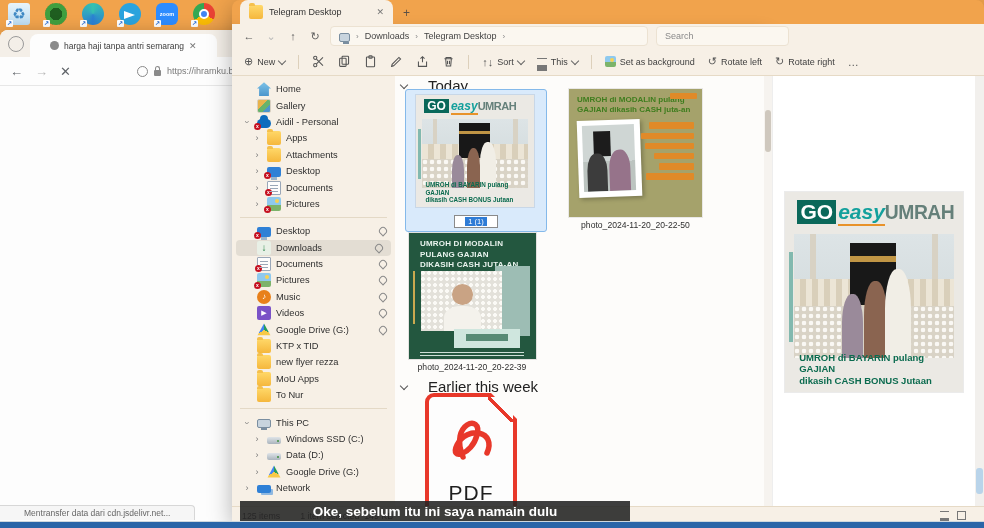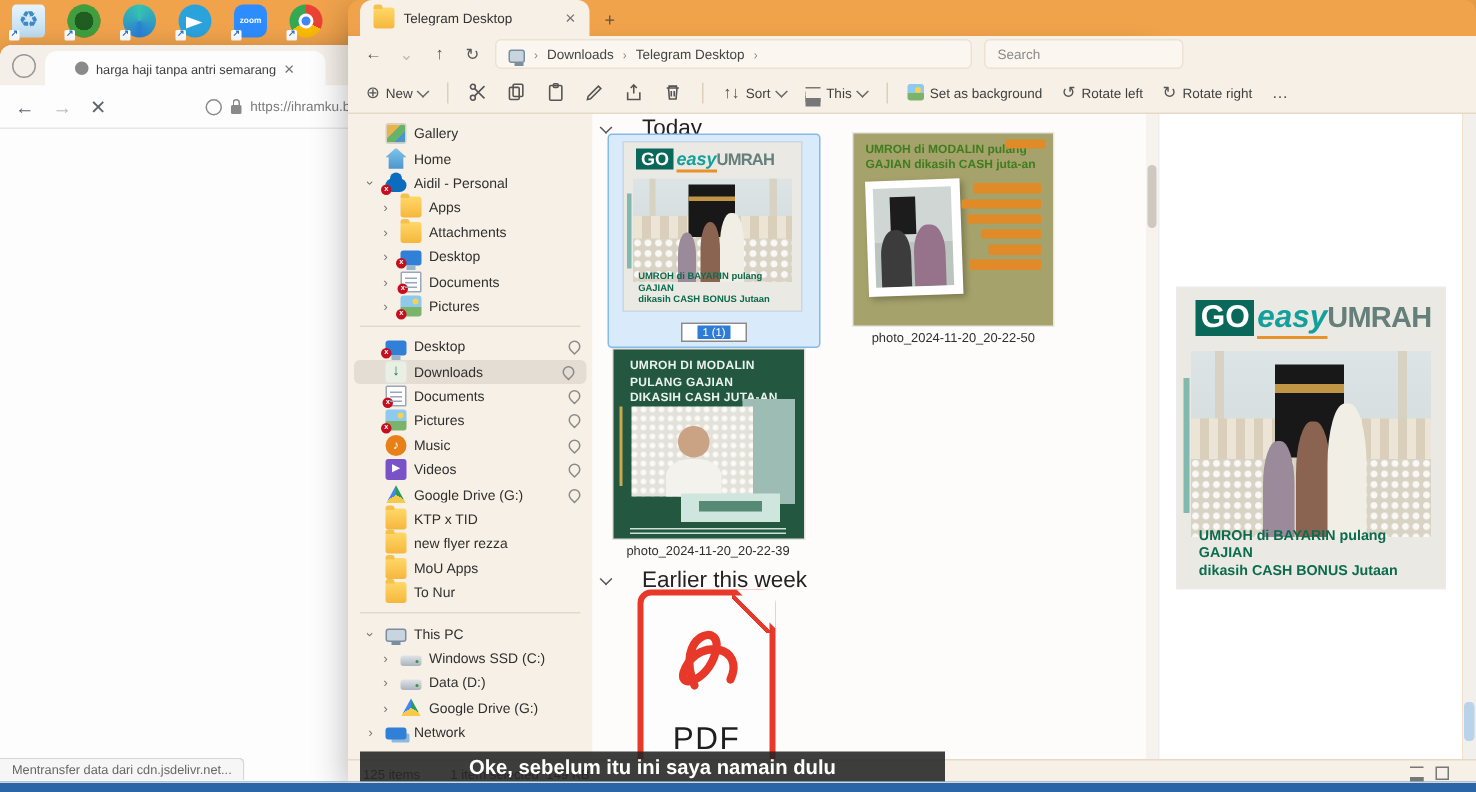--- a/index.html
+++ b/index.html
@@ -32,21 +32,21 @@
   .b-tab .lbl{white-space:nowrap;overflow:hidden;text-overflow:ellipsis;}
   .b-x{color:#777;font-size:9px;flex:none;}
   .b-toolbar{height:28px;background:#fdfdfd;border-bottom:1px solid #e7e7e7;display:flex;align-items:center;padding:0 10px;gap:12px;}
   .b-nav{color:#5f6368;font-size:13px;}
   .b-nav.dis{color:#b9b9b9;}
   .b-url{display:flex;align-items:center;gap:6px;margin-left:54px;font-size:9px;color:#7a7a7a;}
   .b-ring{width:9px;height:9px;border:1.3px solid #8a8a8a;border-radius:50%;}
   .b-lock{width:7px;height:6px;background:#8a8a8a;border-radius:1px;position:relative;margin-top:3px;}
   .b-lock::before{content:'';position:absolute;left:1px;top:-4px;width:5px;height:4px;border:1.2px solid #8a8a8a;border-bottom:none;border-radius:3px 3px 0 0;box-sizing:border-box;}
   .b-status{position:absolute;left:0;bottom:2px;background:#f6f6f6;border:1px solid #d7d7d7;border-left:none;border-bottom:none;
-            border-radius:0 4px 0 0;font-size:8.5px;color:#666;padding:2px 8px;}
+            border-radius:0 4px 0 0;font-size:8.5px;color:#666;padding:2px 24px;}
 
   
   .explorer{position:absolute;left:232px;top:0;width:752px;height:522px;z-index:3;
             box-shadow:0 6px 24px rgba(0,0,0,.3);border-radius:8px 8px 0 0;}
   .e-tabbar{height:24px;display:flex;align-items:flex-end;padding-left:8px;gap:4px;}
   .e-tab{height:24px;background:#f7f0e6;border-radius:8px 8px 0 0;display:flex;align-items:center;gap:6px;
          padding:0 9px;font-size:9px;color:#333;width:135px;}
   .e-newtab{color:#5c5045;font-size:12px;margin-bottom:4px;padding:0 6px;}
   .e-addr{height:24px;background:#f7f0e6;display:flex;align-items:center;gap:8px;padding:0 10px;}
   .e-nav{color:#5a5a5a;font-size:11px;width:14px;text-align:center;}
@@ -332,27 +332,27 @@
       <div class="tb-btn">
         <span class="glyph">…</span>
       </div>
     </div>
 
     <div class="e-body">
 
       <div class="e-side">
         <div class="srow">
           <span class="chev"></span>
+            <span class="sic ic-home"></span>
+          <span class="slabel">Home</span>
+        </div>
+        <div class="srow">
+          <span class="chev"></span>
             <span class="sic ic-gallery"></span>
           <span class="slabel">Gallery</span>
-        </div>
-        <div class="srow">
-          <span class="chev"></span>
-            <span class="sic ic-home"></span>
-          <span class="slabel">Home</span>
         </div>
         <div class="srow">
           <span class="chev down">›</span>
           <span class="sic ic-cloud">
               <span class="badge">x</span>
             </span>
           <span class="slabel">Aidil - Personal</span>
         </div>
         <div class="srow" style="padding-left:20px">
           <span class="chev">›</span>

